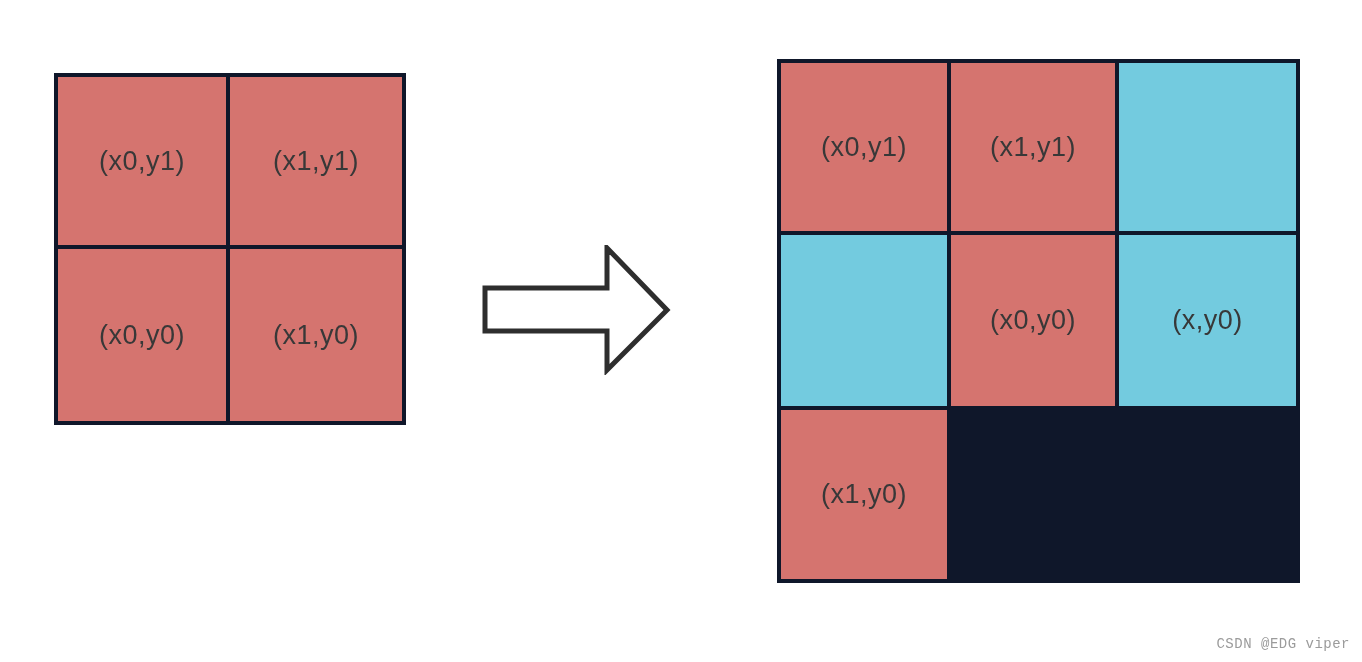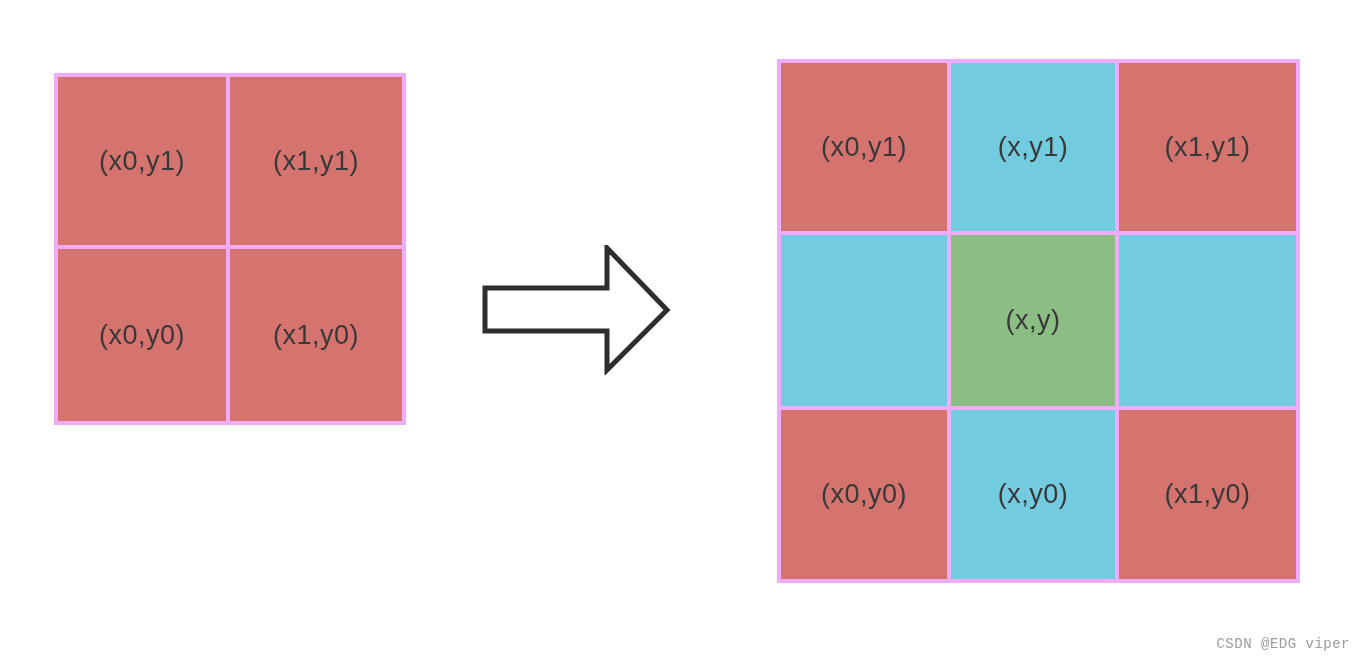--- a/index.html
+++ b/index.html
@@ -11,21 +11,21 @@
   .canvas {
     position: relative;
     width: 1362px;
     height: 662px;
     background: #ffffff;
     overflow: hidden;
   }
   .grid {
     position: absolute;
     display: grid;
-    background: #f0abfc;
+    background: #0f172a;
     padding: 4px;
     gap: 4px;
   }
   .left-grid {
     left: 54px;
     top: 73px;
     grid-template-columns: 168px 172px;
     grid-template-rows: 168px 172px;
   }
   .right-grid {
@@ -72,24 +72,22 @@
   </div>
 
   <div class="arrow-wrap">
     <svg width="192" height="130" viewBox="0 0 192 130">
       <polygon points="4,43 126,43 126,3 186,65 126,125 126,86 4,86" fill="#ffffff" stroke="#2e2e2e" stroke-width="5" stroke-linejoin="miter"></polygon>
     </svg>
   </div>
 
   <div class="grid right-grid">
     <div class="cell" style="background: rgb(213, 116, 111);">(x0,y1)</div>
-    <div class="cell" style="background: rgb(115, 203, 223);">(x,y1)</div>
     <div class="cell" style="background: rgb(213, 116, 111);">(x1,y1)</div>
     <div class="cell" style="background: rgb(115, 203, 223);"></div>
-    <div class="cell" style="background: rgb(140, 189, 132);">(x,y)</div>
     <div class="cell" style="background: rgb(115, 203, 223);"></div>
     <div class="cell" style="background: rgb(213, 116, 111);">(x0,y0)</div>
     <div class="cell" style="background: rgb(115, 203, 223);">(x,y0)</div>
     <div class="cell" style="background: rgb(213, 116, 111);">(x1,y0)</div>
   </div>
 
   <div class="watermark">CSDN @EDG viper</div>
 
 </div>
 

